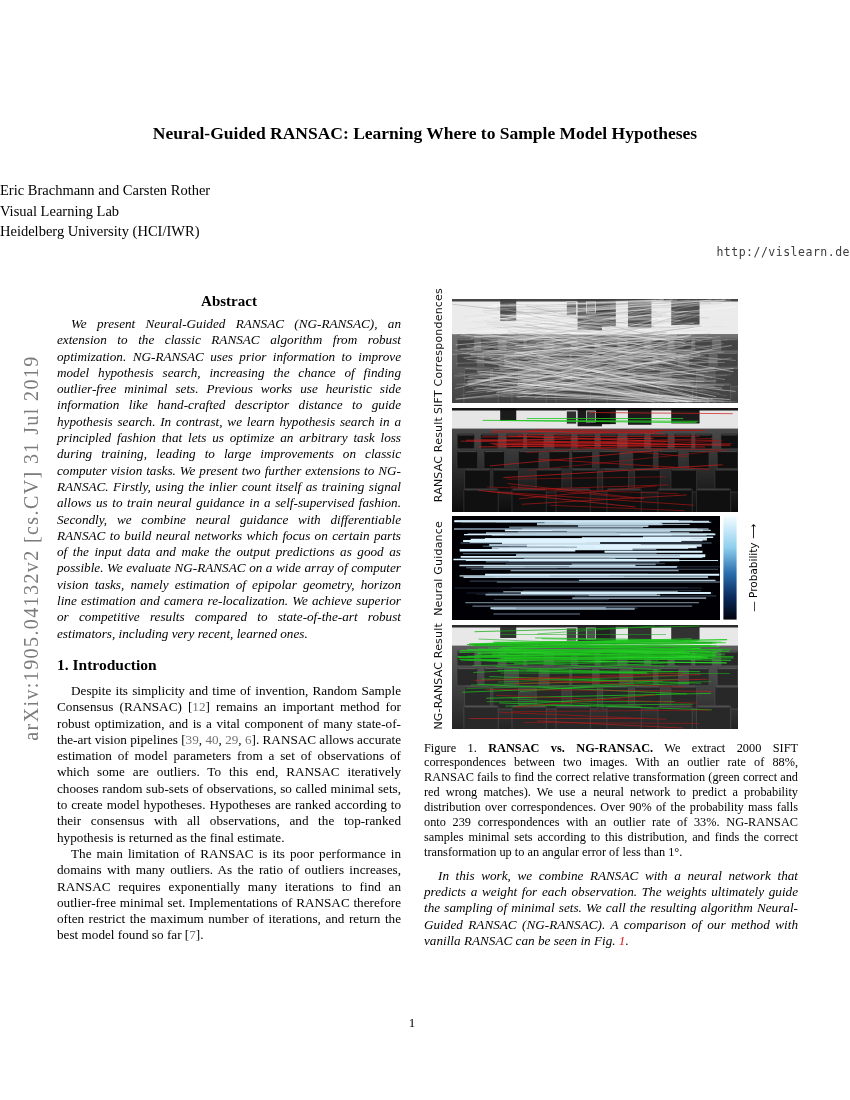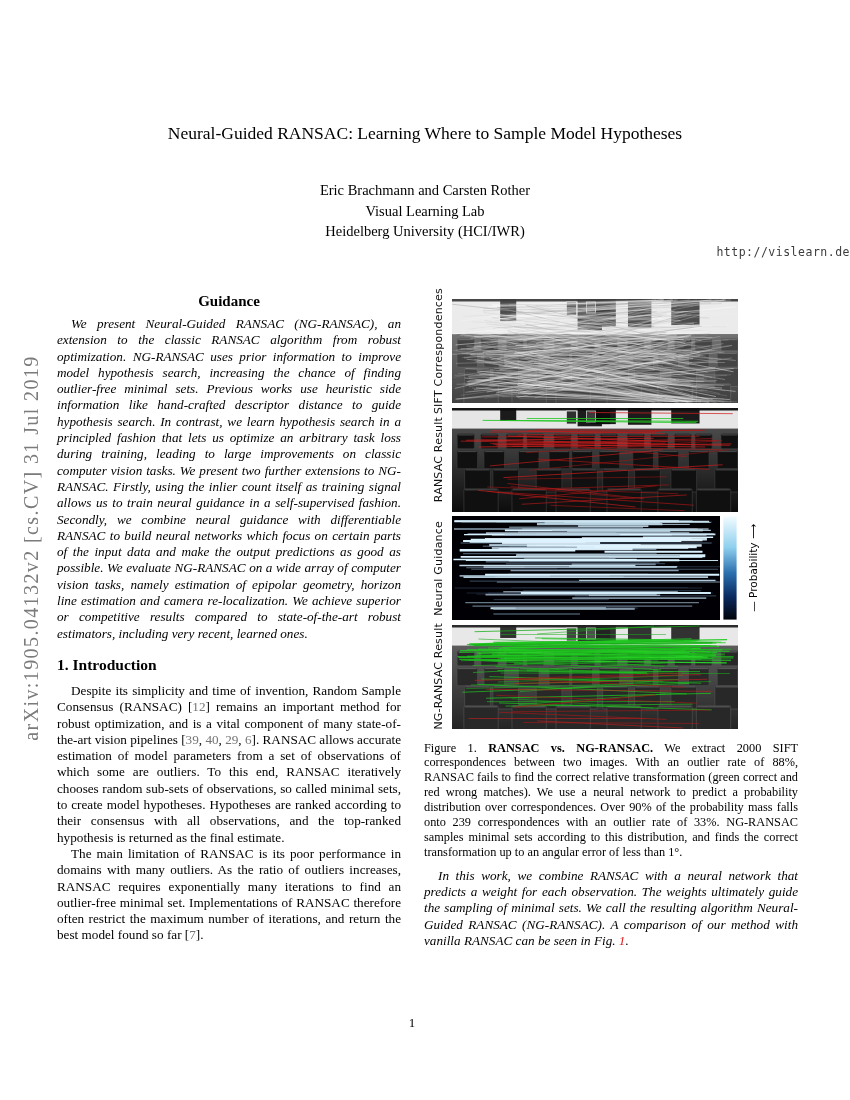--- a/index.html
+++ b/index.html
@@ -10,22 +10,22 @@
   }
   
   .arxiv-strip{position:absolute;left:20px;top:50%;transform:translateY(-50%);}
   .arxiv-strip span{
     display:inline-block;writing-mode:vertical-rl;transform:rotate(180deg);
     font-family:"Liberation Serif", serif;font-size:20px;letter-spacing:1.4px;
     color:#7b7b7b;white-space:nowrap;
   }
   
   .title{position:absolute;left:60px;right:60px;top:123px;text-align:center;
-    font-size:17.5px;font-weight:normal;}
-  .authors{position:absolute;left:0;right:0;top:180px;text-align:center;
+    font-size:17.5px;font-weight:bold;}
+  .authors{position:absolute;left:0;right:0;top:180px;
     font-size:14.5px;line-height:20.5px;}
   .paper-url{position:absolute;left:0;right:0;top:245px;text-align:right;
     font-family:"DejaVu Sans Mono", monospace;font-size:11.5px;color:#3c3c3c;letter-spacing:0.5px;}
   
   .col-left{position:absolute;left:57px;top:293px;width:344px;}
   .col-right{position:absolute;left:424px;top:299px;width:374px;}
   .abstract-heading{text-align:center;font-weight:bold;font-size:15px;margin-bottom:6px;}
   .abstract-text{font-style:italic;font-size:13.2px;line-height:16.3px;
     text-align:justify;text-indent:14px;}
   .section-heading{font-size:15.5px;font-weight:bold;margin-top:14px;margin-bottom:9px;}
@@ -66,21 +66,21 @@
   <div class="title">Neural-Guided RANSAC: Learning Where to Sample Model Hypotheses</div>
 
   <div class="authors">
     <div>Eric Brachmann and Carsten Rother</div>
     <div>Visual Learning Lab</div>
     <div>Heidelberg University (HCI/IWR)</div>
   </div>
   <div class="paper-url">http://vislearn.de</div>
 
   <div class="col-left">
-    <div class="abstract-heading">Guidance</div>
+    <div class="abstract-heading">Abstract</div>
     <div class="abstract-text">We present Neural-Guided RANSAC (NG-RANSAC), an extension to the classic RANSAC algorithm from robust optimization. NG-RANSAC uses prior information to improve model hypothesis search, increasing the chance of finding outlier-free minimal sets. Previous works use heuristic side information like hand-crafted descriptor distance to guide hypothesis search. In contrast, we learn hypothesis search in a principled fashion that lets us optimize an arbitrary task loss during training, leading to large improvements on classic computer vision tasks. We present two further extensions to NG-RANSAC. Firstly, using the inlier count itself as training signal allows us to train neural guidance in a self-supervised fashion. Secondly, we combine neural guidance with differentiable RANSAC to build neural networks which focus on certain parts of the input data and make the output predictions as good as possible. We evaluate NG-RANSAC on a wide array of computer vision tasks, namely estimation of epipolar geometry, horizon line estimation and camera re-localization. We achieve superior or competitive results compared to state-of-the-art robust estimators, including very recent, learned ones.</div>
     <div class="section-heading">1. Introduction</div>
     <div class="body-para"><span>Despite its simplicity and time of invention, Random Sample Consensus (RANSAC) [</span><span class="seg-green">12</span><span>] remains an important method for robust optimization, and is a vital component of many state-of-the-art vision pipelines [</span><span class="seg-green">39</span><span>, </span><span class="seg-green">40</span><span>, </span><span class="seg-green">29</span><span>, </span><span class="seg-green">6</span><span>]. RANSAC allows accurate estimation of model parameters from a set of observations of which some are outliers. To this end, RANSAC iteratively chooses random sub-sets of observations, so called minimal sets, to create model hypotheses. Hypotheses are ranked according to their consensus with all observations, and the top-ranked hypothesis is returned as the final estimate.</span></div>
     <div class="body-para"><span>The main limitation of RANSAC is its poor performance in domains with many outliers. As the ratio of outliers increases, RANSAC requires exponentially many iterations to find an outlier-free minimal set. Implementations of RANSAC therefore often restrict the maximum number of iterations, and return the best model found so far [</span><span class="seg-green">7</span><span>].</span></div>
   </div>
 
   <div class="col-right">
 
     <div class="fig-row">
       <div class="fig-label-cell">

